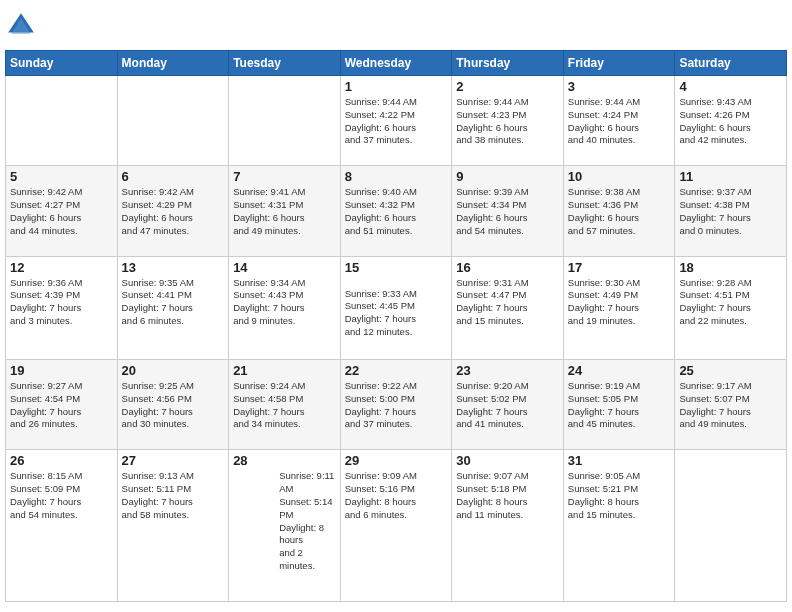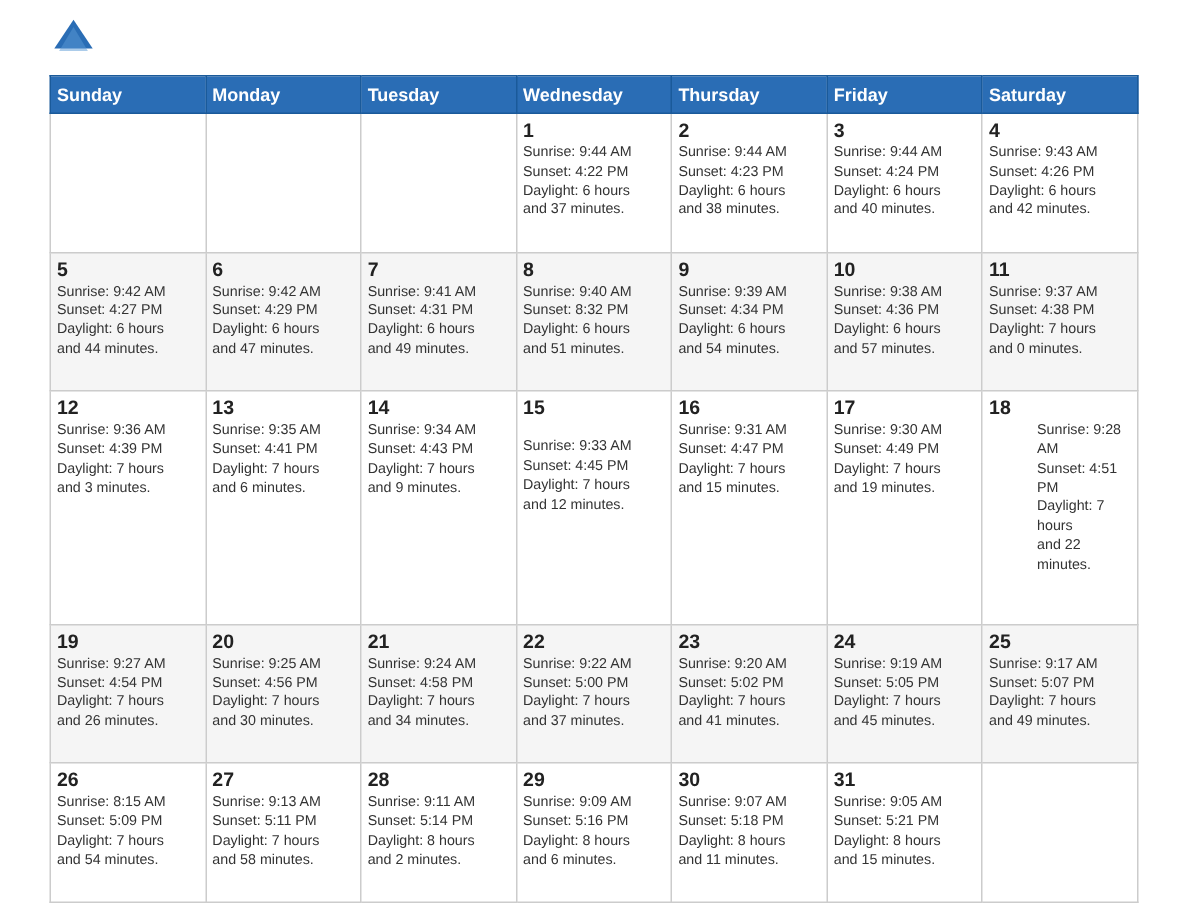--- a/index.html
+++ b/index.html
@@ -6,21 +6,21 @@
     body {
       font-family: Arial, sans-serif;
       background: #fff;
       width: 792px;
       height: 612px;
       overflow: hidden;
     }
     .page {
       width: 792px;
       height: 612px;
-      padding: 10px 33px;
+      padding: 10px 5px;
       display: flex;
       flex-direction: column;
     }
     .header {
       display: flex;
       justify-content: space-between;
       align-items: flex-start;
       margin-bottom: 8px;
     }
     .logo {
@@ -185,21 +185,21 @@
           <td>
             <span class="day-num">7</span>
             <div class="day-info" style="white-space: pre-line;">Sunrise: 9:41 AM
 Sunset: 4:31 PM
 Daylight: 6 hours
 and 49 minutes.</div>
           </td>
           <td>
             <span class="day-num">8</span>
             <div class="day-info" style="white-space: pre-line;">Sunrise: 9:40 AM
-Sunset: 8:32 PM
+Sunset: 4:32 PM
 Daylight: 6 hours
 and 51 minutes.</div>
           </td>
           <td>
             <span class="day-num">9</span>
             <div class="day-info" style="white-space: pre-line;">Sunrise: 9:39 AM
 Sunset: 4:34 PM
 Daylight: 6 hours
 and 54 minutes.</div>
           </td>
@@ -256,21 +256,21 @@
           </td>
           <td>
             <span class="day-num">17</span>
             <div class="day-info" style="white-space: pre-line;">Sunrise: 9:30 AM
 Sunset: 4:49 PM
 Daylight: 7 hours
 and 19 minutes.</div>
           </td>
           <td>
             <span class="day-num">18</span>
-            <div class="day-info" style="white-space: pre-line; margin-left: 32px;">Sunrise: 9:28 AM
+            <div class="day-info" style="white-space: pre-line;">Sunrise: 9:28 AM
 Sunset: 4:51 PM
 Daylight: 7 hours
 and 22 minutes.</div>
           </td>
         </tr>
         <tr>
           <td>
             <span class="day-num">19</span>
             <div class="day-info" style="white-space: pre-line;">Sunrise: 9:27 AM
 Sunset: 4:54 PM
@@ -330,21 +330,21 @@
           </td>
           <td>
             <span class="day-num">27</span>
             <div class="day-info" style="white-space: pre-line;">Sunrise: 9:13 AM
 Sunset: 5:11 PM
 Daylight: 7 hours
 and 58 minutes.</div>
           </td>
           <td>
             <span class="day-num">28</span>
-            <div class="day-info" style="white-space: pre-line;">Sunrise: 9:11 AM
+            <div class="day-info" style="white-space: pre-line; margin-left: 46px;">Sunrise: 9:11 AM
 Sunset: 5:14 PM
 Daylight: 8 hours
 and 2 minutes.</div>
           </td>
           <td>
             <span class="day-num">29</span>
             <div class="day-info" style="white-space: pre-line;">Sunrise: 9:09 AM
 Sunset: 5:16 PM
 Daylight: 8 hours
 and 6 minutes.</div>

